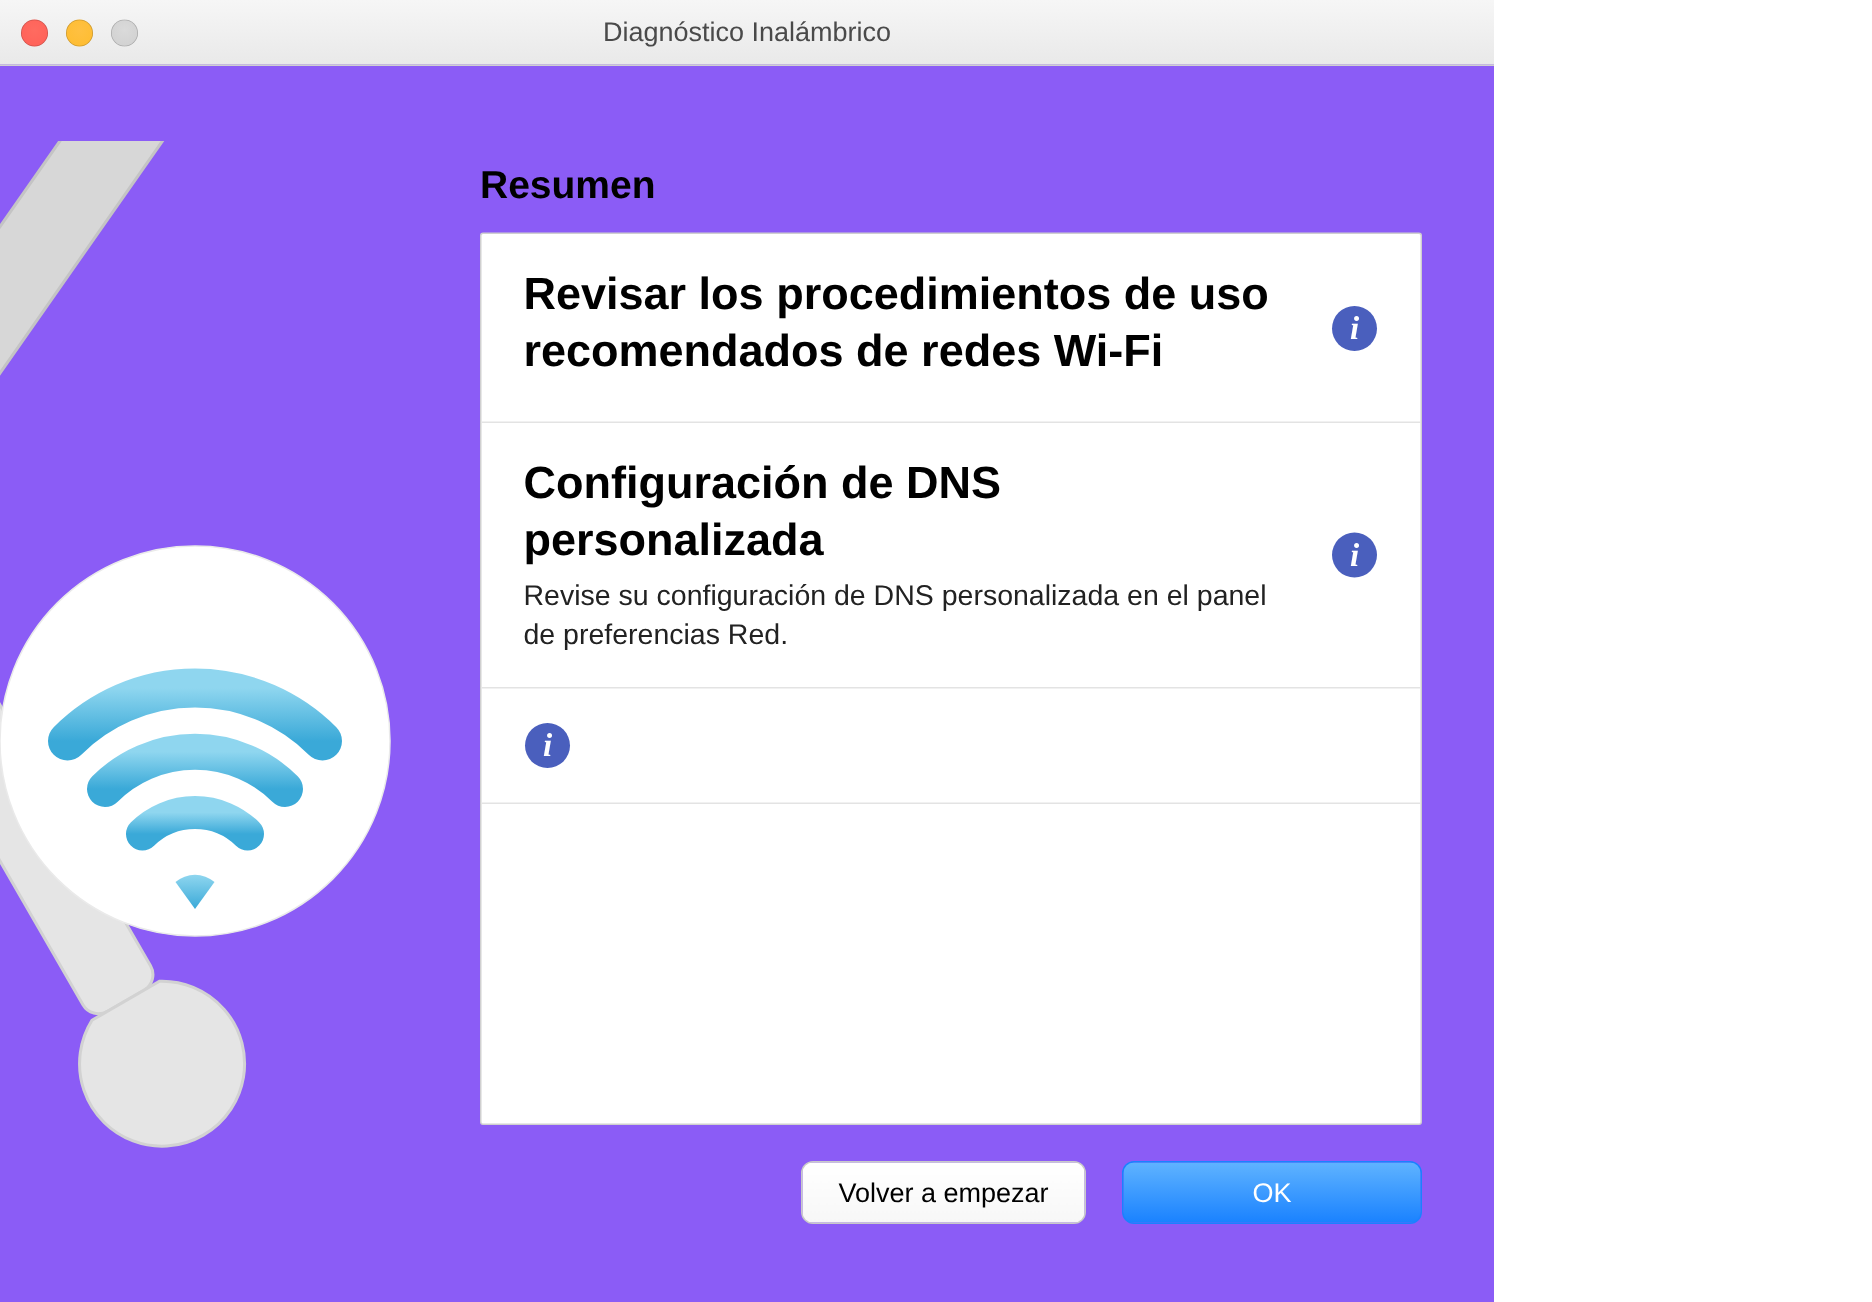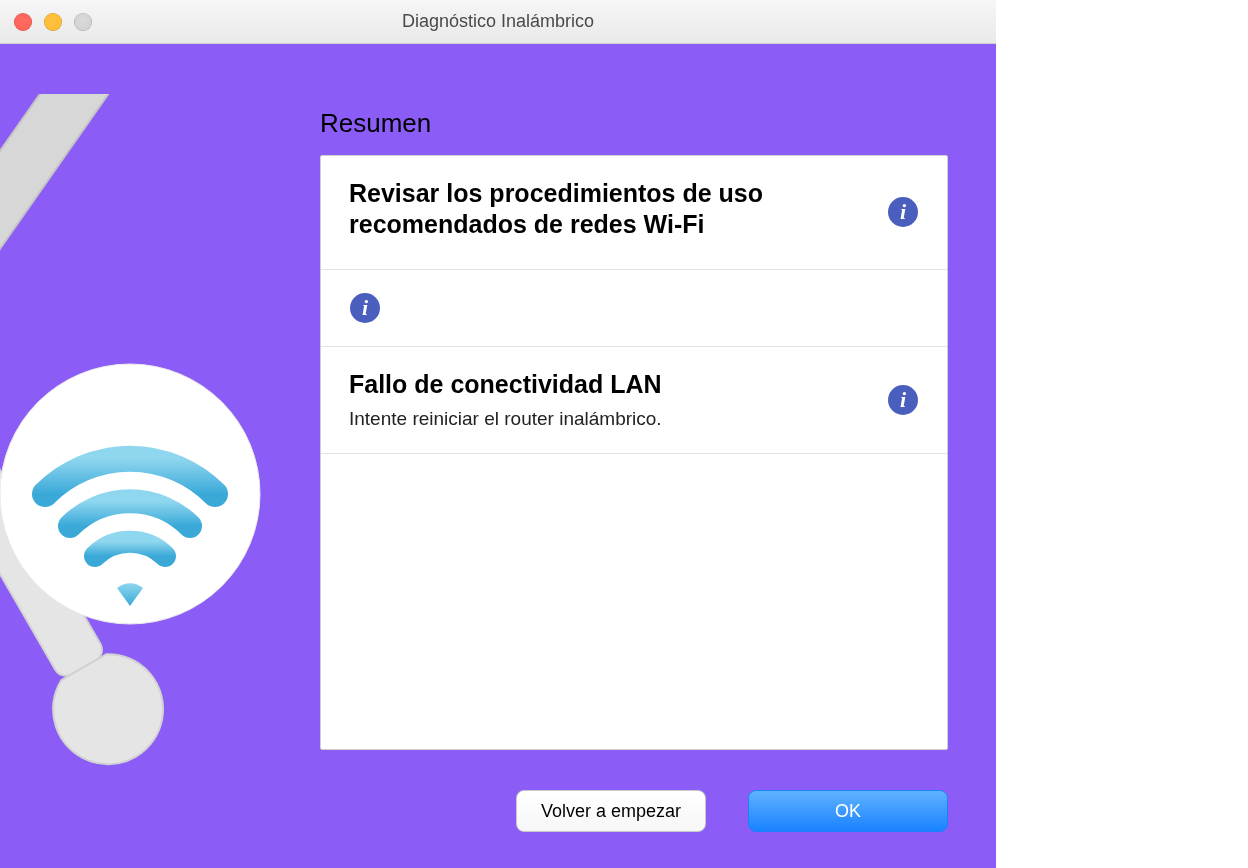--- a/index.html
+++ b/index.html
@@ -61,21 +61,21 @@
   }
   .main-panel {
     position: absolute;
     left: 320px; right: 48px;
     top: 56px; bottom: 118px;
     display: flex;
     flex-direction: column;
   }
   .heading {
     font-size: 26px;
-    font-weight: 400;
+    font-weight: 700;
     color: #000;
     margin-bottom: 16px;
     margin-top: 8px;
   }
   .summary-box {
     flex: 1;
     border: 1px solid #cfcfcf;
     border-radius: 2px;
     background: #ffffff;
     overflow: hidden;
@@ -85,21 +85,21 @@
   .summary-item {
     display: flex;
     align-items: center;
     padding: 22px 28px;
     border-bottom: 1px solid #e3e3e3;
     gap: 22px;
   }
   .summary-item:last-child { border-bottom: none; }
   .summary-text { flex: 1; }
   .item-title {
-    font-size: 25px;
+    font-size: 30px;
     font-weight: 700;
     color: #000;
     margin-bottom: 6px;
     line-height: 1.25;
   }
   .item-desc {
     font-size: 19px;
     color: #222;
     line-height: 1.35;
   }
@@ -108,23 +108,22 @@
     border-radius: 50%;
     display: flex;
     align-items: center;
     justify-content: center;
     flex-shrink: 0;
     cursor: pointer;
   }
   .info-icon svg { width: 32px; height: 32px; }
   .button-bar {
     position: absolute;
-    right: 48px; bottom: 36px;
-    display: flex;
-    gap: 18px;
+    right: 48px; bottom: 52px;
+    display: flex;
   }
   .btn {
     height: 42px;
     border-radius: 8px;
     font-size: 18px;
     padding: 0 24px;
     min-width: 190px;
     border: 1px solid #c9c9c9;
     cursor: pointer;
     font-family: inherit;
@@ -200,33 +199,33 @@
           </div>
           <div class="info-icon">
             <svg viewBox="0 0 32 32">
                 <circle cx="16" cy="16" r="15" fill="#4a5fbd"></circle>
                 <text x="16" y="23" text-anchor="middle" font-family="Georgia, serif" font-style="italic" font-weight="bold" font-size="22" fill="#ffffff">i</text>
               </svg>
           </div>
         </div>
 
         <div class="summary-item">
+          <div class="summary-text">
+            <div class="item-title">Configuración de DNS personalizada</div>
+            <div class="item-desc">Revise su configuración de DNS personalizada en el panel de preferencias Red.</div>
+          </div>
           <div class="info-icon">
             <svg viewBox="0 0 32 32">
                 <circle cx="16" cy="16" r="15" fill="#4a5fbd"></circle>
                 <text x="16" y="23" text-anchor="middle" font-family="Georgia, serif" font-style="italic" font-weight="bold" font-size="22" fill="#ffffff">i</text>
               </svg>
           </div>
         </div>
 
         <div class="summary-item">
-          <div class="summary-text">
-            <div class="item-title">Fallo de conectividad LAN</div>
-            <div class="item-desc">Intente reiniciar el router inalámbrico.</div>
-          </div>
           <div class="info-icon">
             <svg viewBox="0 0 32 32">
                 <circle cx="16" cy="16" r="15" fill="#4a5fbd"></circle>
                 <text x="16" y="23" text-anchor="middle" font-family="Georgia, serif" font-style="italic" font-weight="bold" font-size="22" fill="#ffffff">i</text>
               </svg>
           </div>
         </div>
 
         <div style="flex:1;"></div>
       </div>

